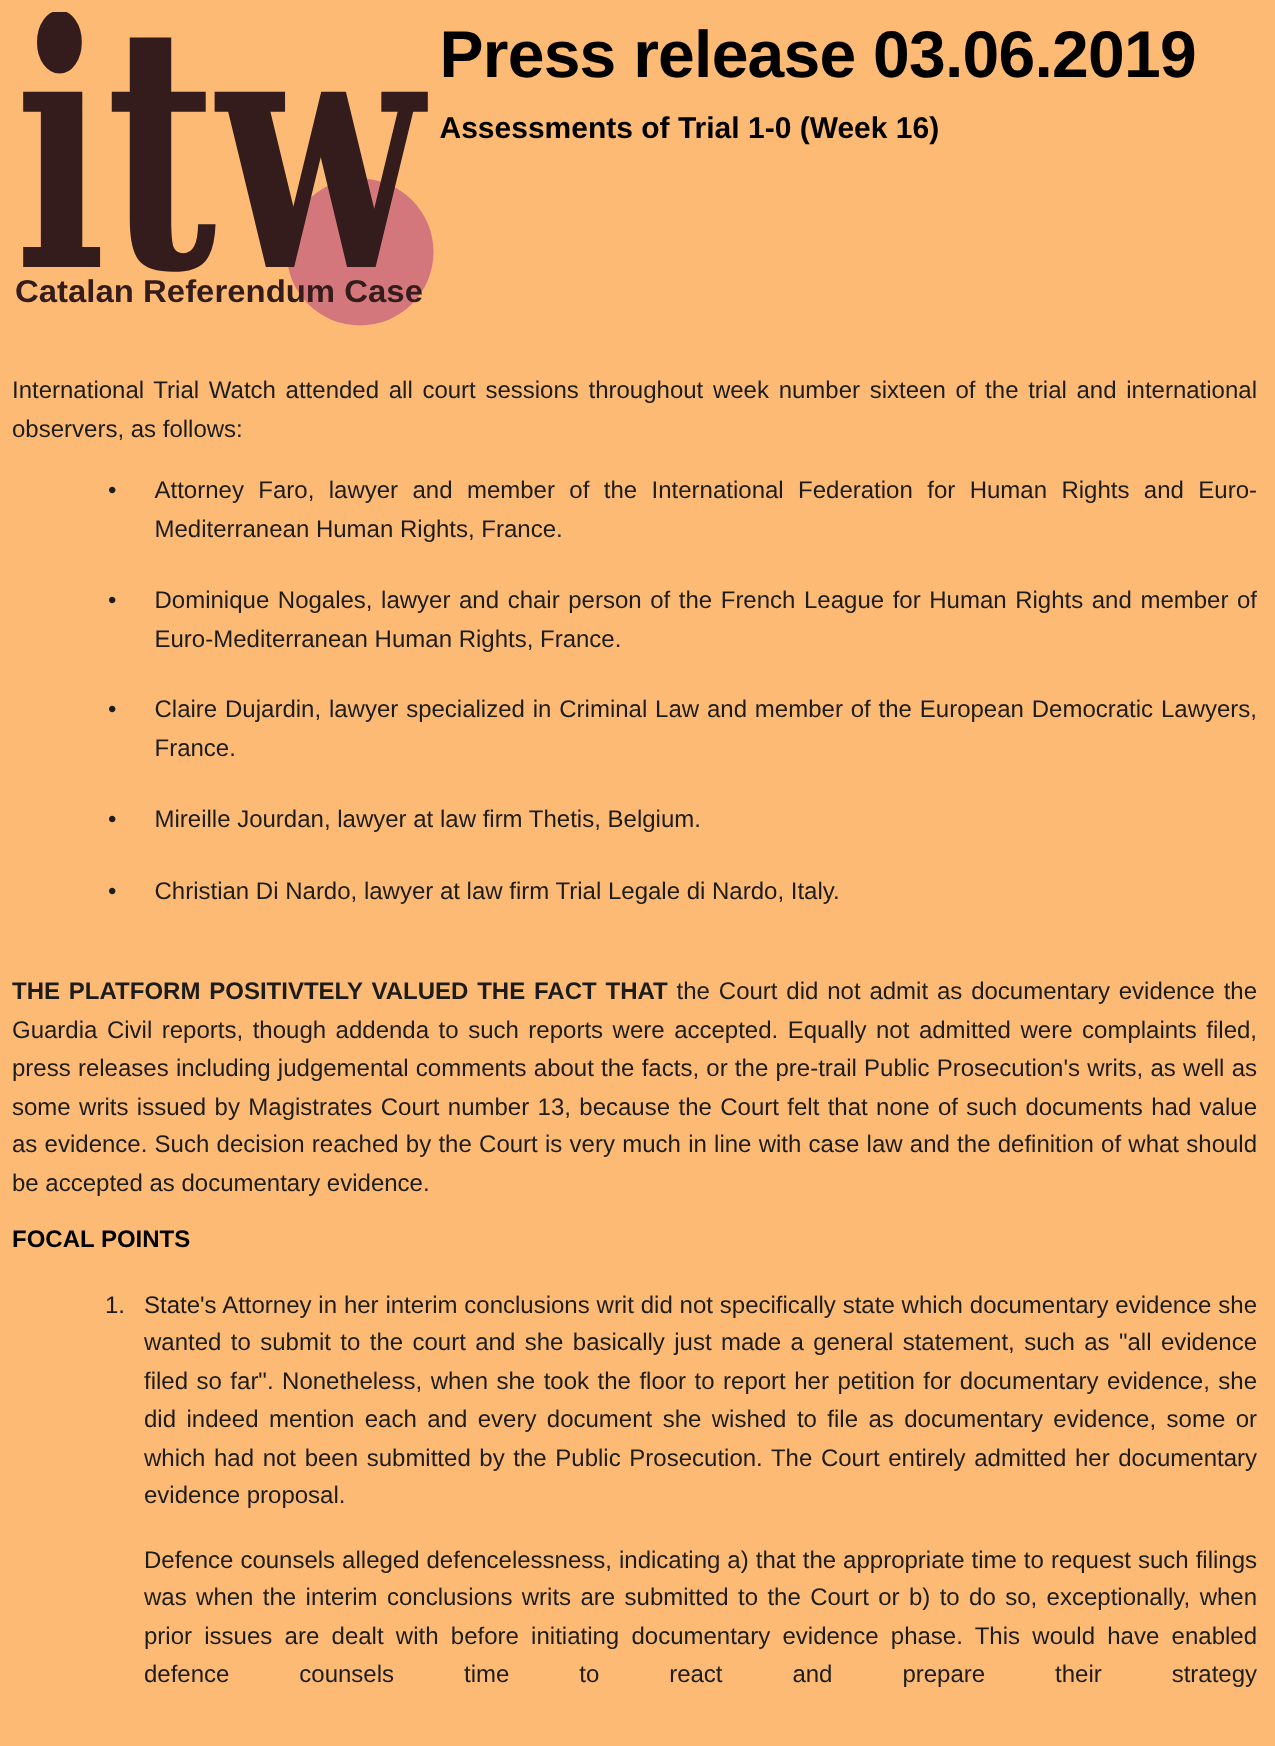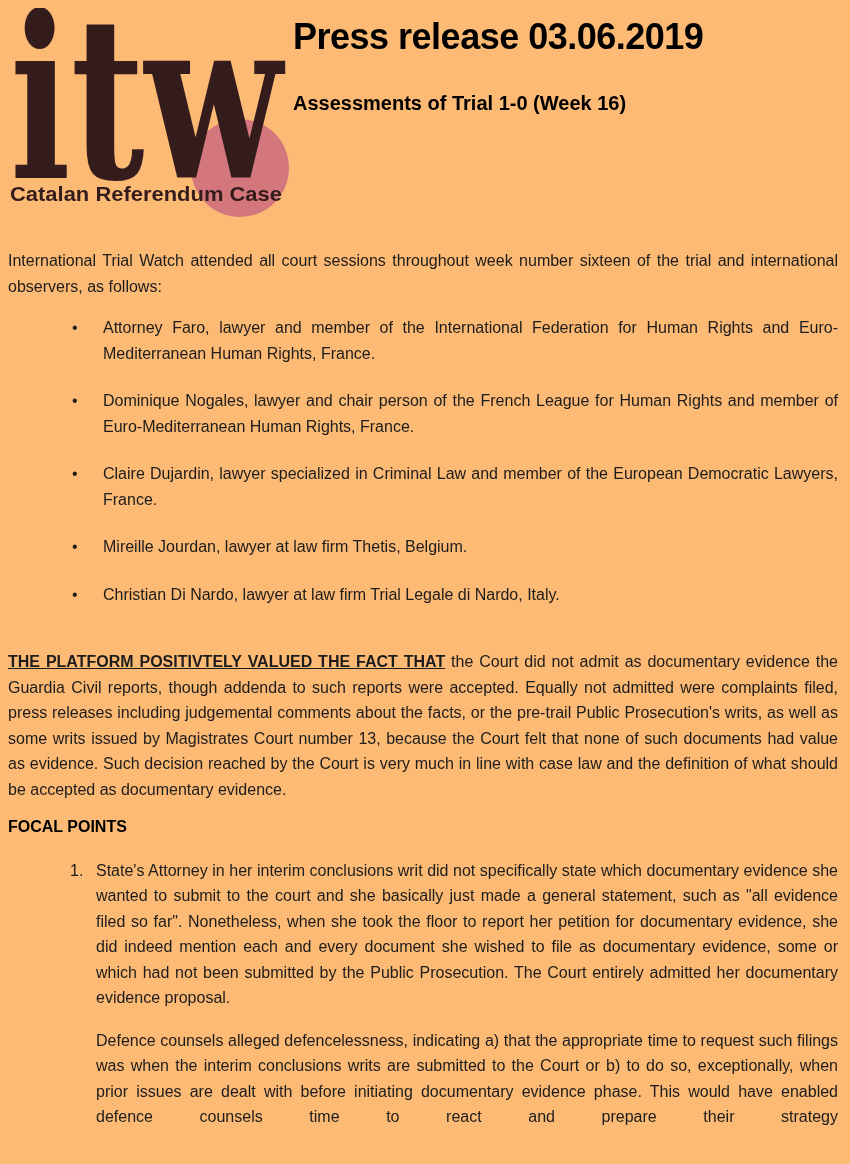--- a/index.html
+++ b/index.html
@@ -21,28 +21,28 @@
     width: 292px;
     height: 218px;
   }
   .titles {
     position: absolute;
     left: 293px;
     top: 16px;
     width: 545px;
   }
   .doc-title {
-    font-size: 36px;
+    font-size: 44px;
     line-height: 42px;
     font-weight: bold;
     color: #000000;
     letter-spacing: -0.5px;
   }
   .doc-subtitle {
-    margin-top: 33px;
+    margin-top: 16px;
     font-size: 20px;
     line-height: 24px;
     font-weight: bold;
     color: #000000;
   }
 
   
   .content {
     position: absolute;
     top: 248px;
@@ -65,21 +65,21 @@
     padding-left: 95px;
     margin-bottom: 22px;
   }
   ul.observers .bullet {
     position: absolute;
     left: 64px;
     top: 0;
   }
 
   p.platform { margin-top: 42px; }
-  p.platform .lead { font-weight: bold; text-decoration: underline; }
+  p.platform .lead { font-weight: bold; }
 
   h2.focal-heading {
     margin: 12px 0 0 0;
     font-size: 16px;
     line-height: 25.5px;
     font-weight: bold;
     color: #000000;
     text-align: left;
   }
 

